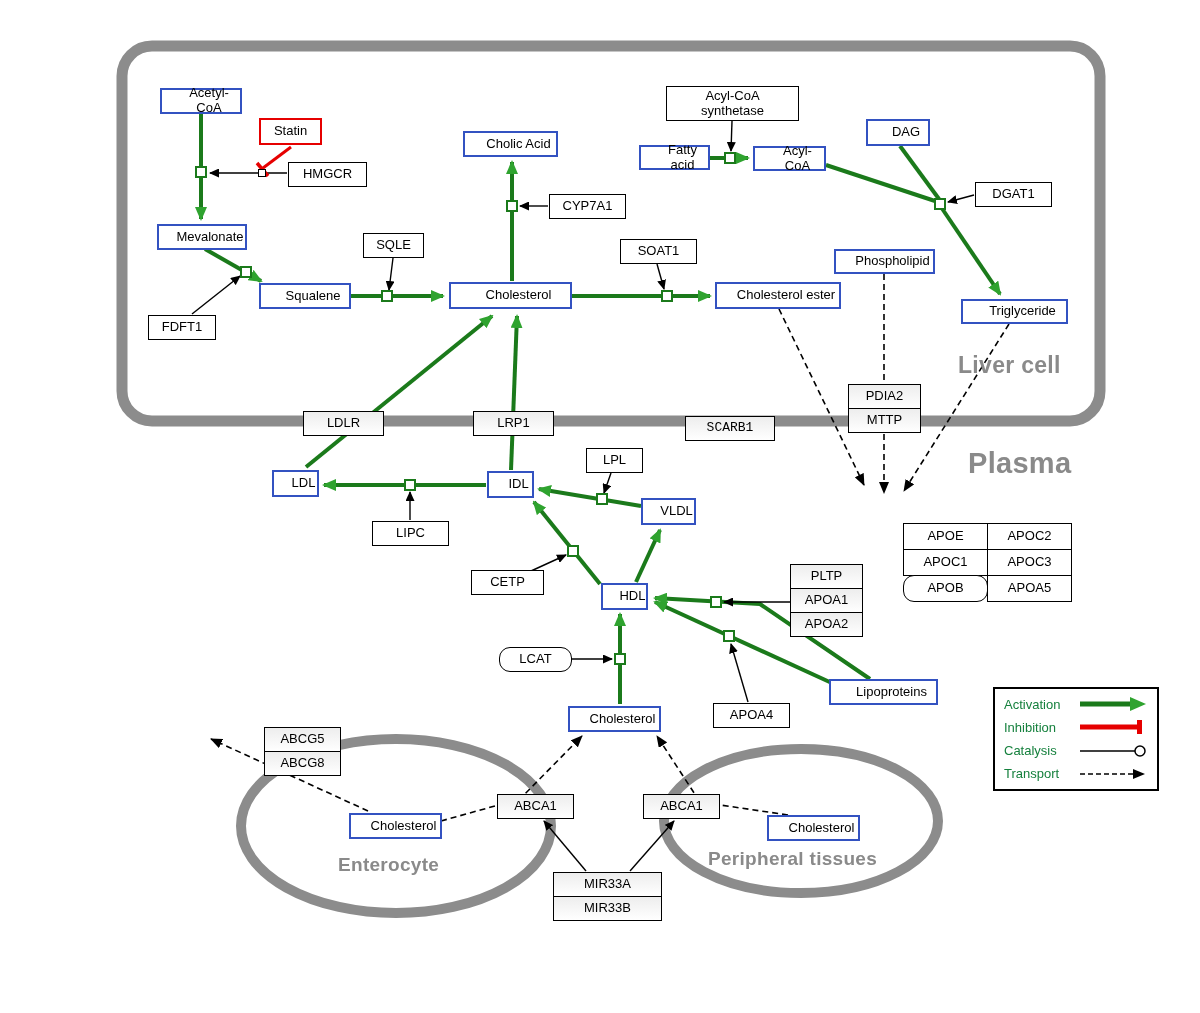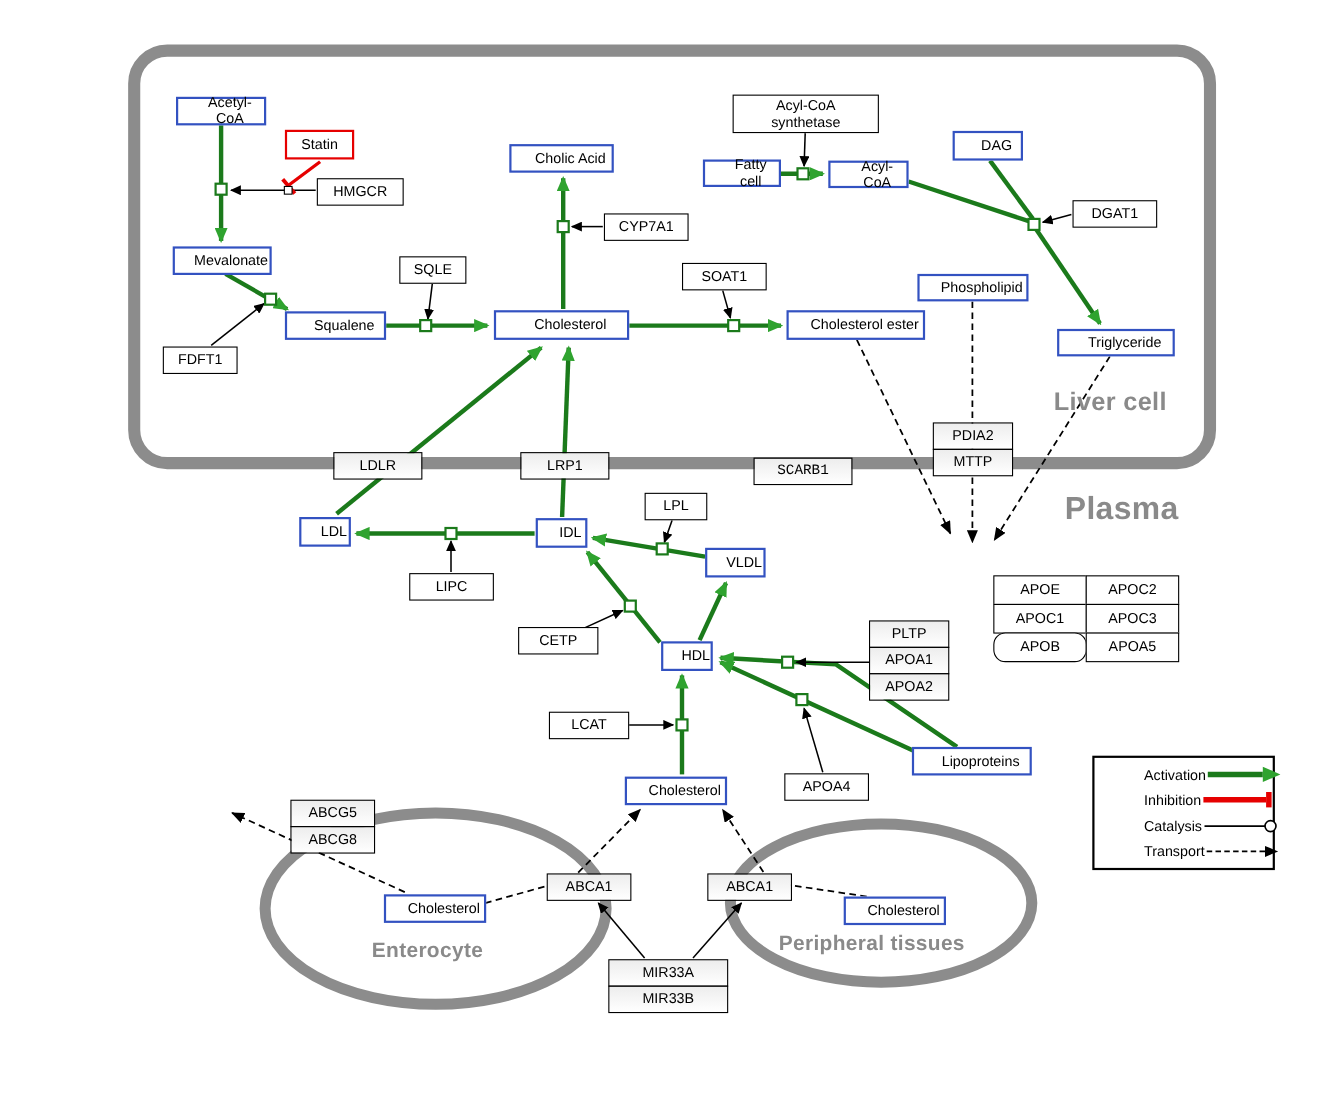--- a/index.html
+++ b/index.html
@@ -15,21 +15,21 @@
   .gene { border: 1px solid #000; }
   .grad { border: 1px solid #000; background: linear-gradient(#ededed, #ffffff); }
   .drug { border: 2px solid #e60000; }
   .cell { border: 1px solid #000; }
   .region-label { position: absolute; font-weight: bold; color: #8a8a8a; letter-spacing: 0.3px; }
   #legend {
     position: absolute; left: 993px; top: 687px; width: 166px; height: 104px;
     border: 2.5px solid #000; background: #fff; padding: 7px 9px;
     display: flex; flex-direction: column; justify-content: space-between;
   }
-  .legend-row { display: flex; align-items: center; justify-content: space-between; font-size: 13px; color: #000000; margin-left: 36px; }
+  .legend-row { display: flex; align-items: center; justify-content: space-between; font-size: 13px; color: #15803d; }
   .legend-sym { width: 70px; height: 16px; flex: none; }
 </style>
 </head>
 <body>
 
 <div id="canvas">
 
   <svg id="edges" width="1200" height="1013" viewBox="0 0 1200 1013">
     <defs>
       <marker id="mG" viewBox="0 0 14 12" markerWidth="14" markerHeight="12" refX="12" refY="6" orient="auto" markerUnits="userSpaceOnUse">
@@ -124,41 +124,41 @@
   <div class="node met" style="left:157px;top:224px;width:90px;height:26px;">Mevalonate</div>
   <div class="node gene" style="left:148px;top:315px;width:68px;height:25px;">FDFT1</div>
   <div class="node met" style="left:259px;top:283px;width:92px;height:26px;">Squalene</div>
   <div class="node gene" style="left:363px;top:233px;width:61px;height:25px;">SQLE</div>
   <div class="node met" style="left:449px;top:282px;width:123px;height:27px;">Cholesterol</div>
   <div class="node met" style="left:463px;top:131px;width:95px;height:26px;">Cholic Acid</div>
   <div class="node gene" style="left:549px;top:194px;width:77px;height:25px;">CYP7A1</div>
   <div class="node gene" style="left:620px;top:239px;width:77px;height:25px;">SOAT1</div>
   <div class="node met" style="left:715px;top:282px;width:126px;height:27px;">Cholesterol ester</div>
   <div class="node gene" style="left:666px;top:86px;width:133px;height:35px;padding:0 14px;">Acyl-CoA synthetase</div>
-  <div class="node met" style="left:639px;top:145px;width:71px;height:25px;">Fatty cell</div>
+  <div class="node met" style="left:639px;top:145px;width:71px;height:25px;">Fatty acid</div>
   <div class="node met" style="left:753px;top:146px;width:73px;height:25px;">Acyl-CoA</div>
   <div class="node met" style="left:866px;top:119px;width:64px;height:27px;">DAG</div>
   <div class="node gene" style="left:975px;top:182px;width:77px;height:25px;">DGAT1</div>
   <div class="node met" style="left:834px;top:249px;width:101px;height:25px;">Phospholipid</div>
   <div class="node met" style="left:961px;top:299px;width:107px;height:25px;">Triglyceride</div>
 
   <div class="node grad" style="left:303px;top:411px;width:81px;height:25px;">LDLR</div>
   <div class="node grad" style="left:473px;top:411px;width:81px;height:25px;">LRP1</div>
   <div class="node grad" style="left:685px;top:416px;width:90px;height:25px;font-family:Liberation Mono, monospace;">SCARB1</div>
   <div class="node grad" style="left:848px;top:384px;width:73px;height:25px;">PDIA2</div>
   <div class="node grad" style="left:848px;top:408px;width:73px;height:25px;">MTTP</div>
 
   <div class="node met" style="left:272px;top:470px;width:47px;height:27px;">LDL</div>
   <div class="node met" style="left:487px;top:471px;width:47px;height:27px;">IDL</div>
   <div class="node gene" style="left:372px;top:521px;width:77px;height:25px;">LIPC</div>
   <div class="node gene" style="left:586px;top:448px;width:57px;height:25px;">LPL</div>
   <div class="node met" style="left:641px;top:498px;width:55px;height:27px;">VLDL</div>
   <div class="node gene" style="left:471px;top:570px;width:73px;height:25px;">CETP</div>
   <div class="node met" style="left:601px;top:583px;width:47px;height:27px;">HDL</div>
-  <div class="node gene" style="left:499px;top:647px;width:73px;height:25px;">LCAT</div>
+  <div class="node gene" style="left:499px;top:647px;width:73px;height:25px;border-radius:11px;">LCAT</div>
   <div class="node grad" style="left:790px;top:564px;width:73px;height:25px;">PLTP</div>
   <div class="node grad" style="left:790px;top:588px;width:73px;height:25px;">APOA1</div>
   <div class="node grad" style="left:790px;top:612px;width:73px;height:25px;">APOA2</div>
   <div class="node gene" style="left:713px;top:703px;width:77px;height:25px;">APOA4</div>
   <div class="node met" style="left:829px;top:679px;width:109px;height:26px;">Lipoproteins</div>
   <div class="node met" style="left:568px;top:706px;width:93px;height:26px;">Cholesterol</div>
 
   <div class="node cell" style="left:903px;top:523px;width:85px;height:27px;">APOE</div>
   <div class="node cell" style="left:987px;top:523px;width:85px;height:27px;">APOC2</div>
   <div class="node cell" style="left:903px;top:549px;width:85px;height:27px;">APOC1</div>

